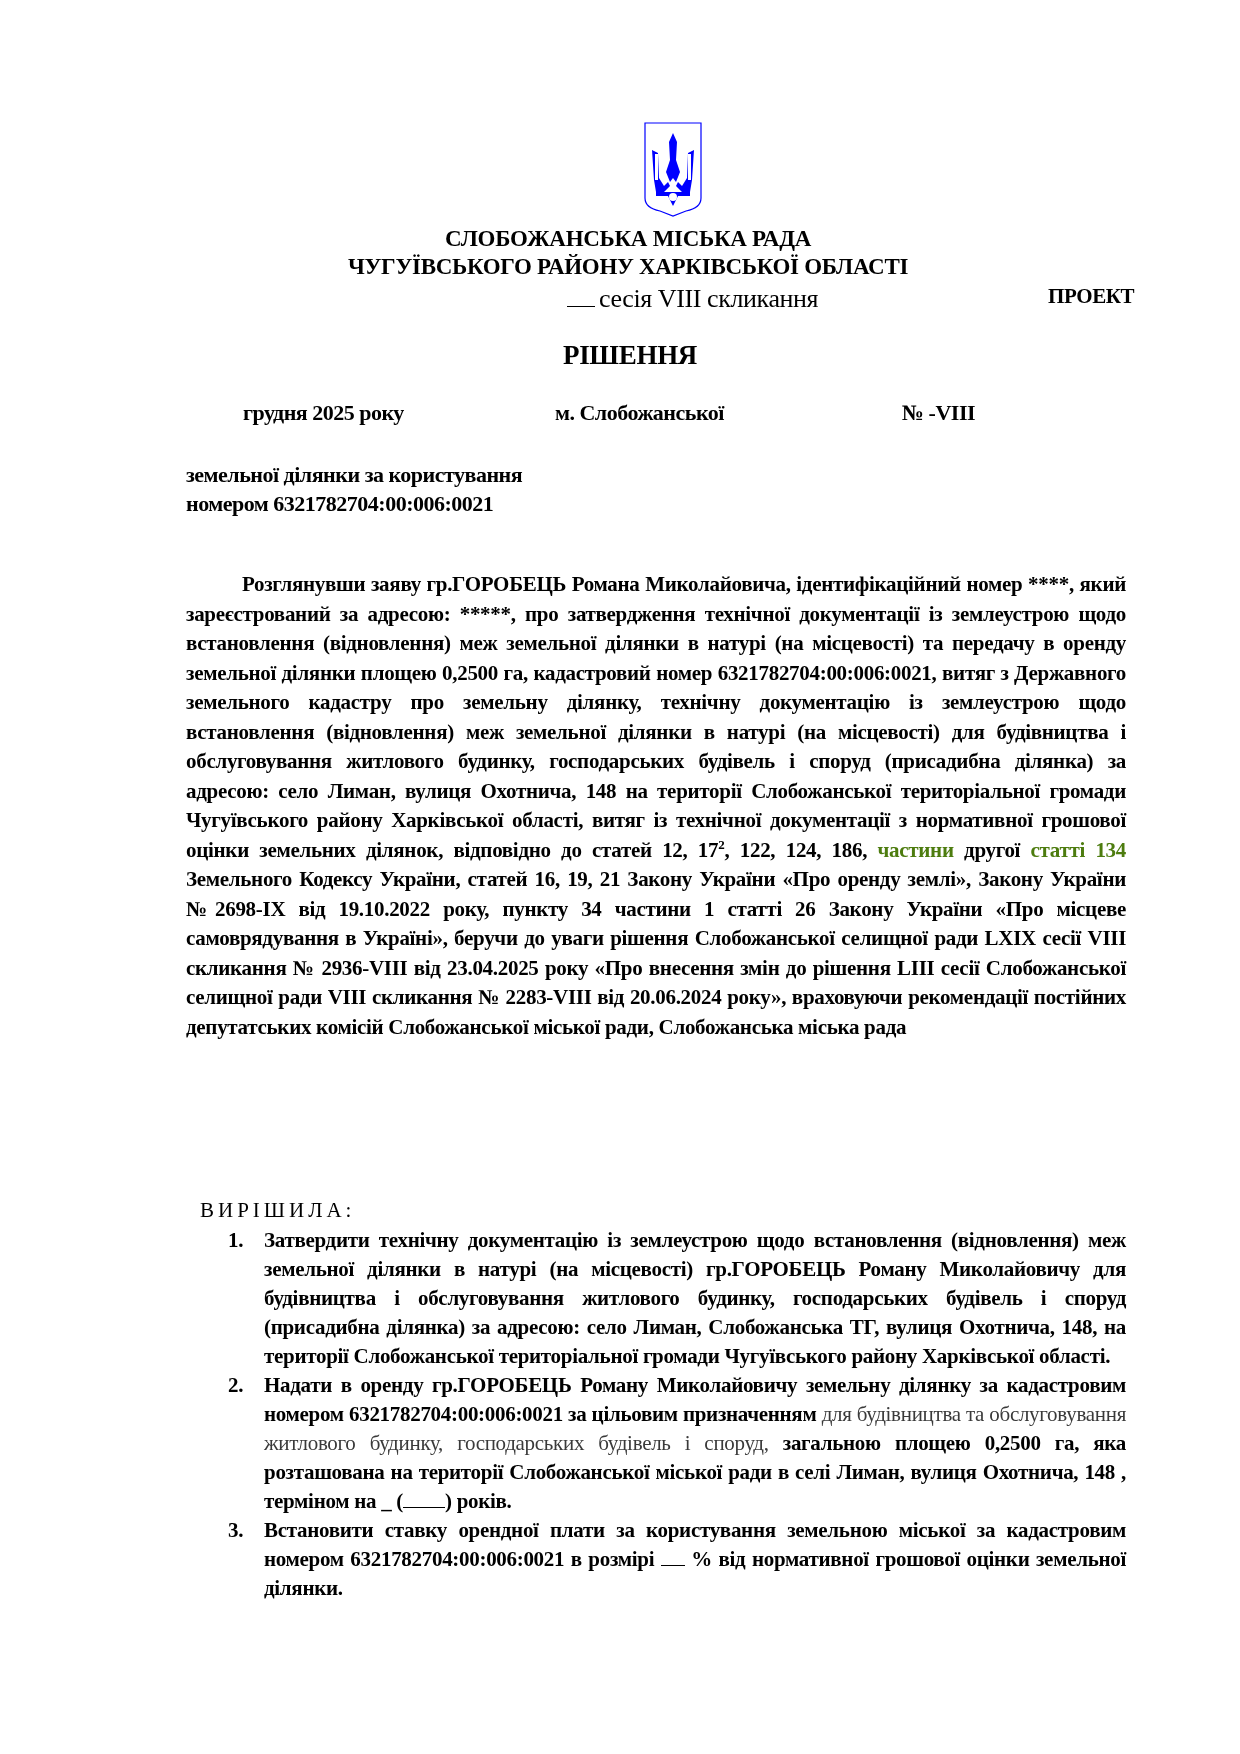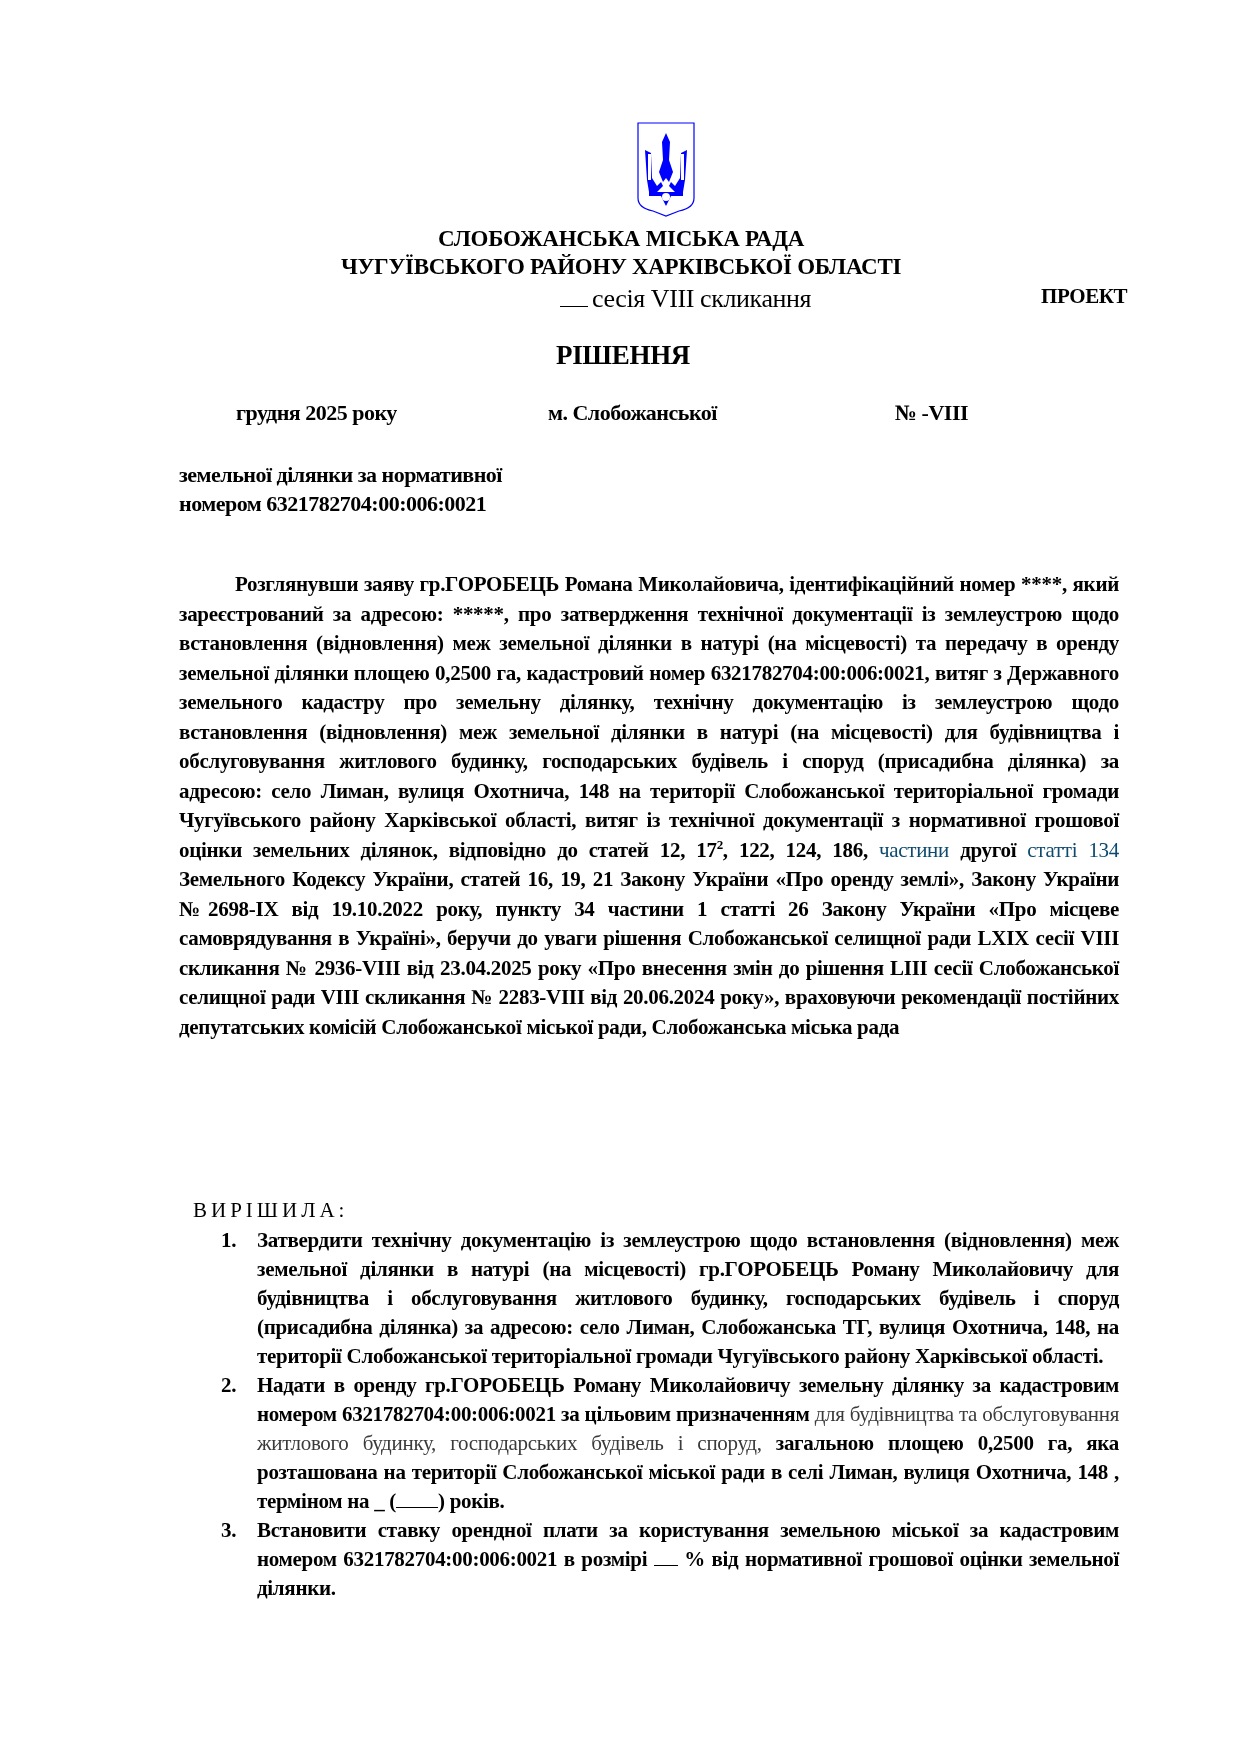--- a/index.html
+++ b/index.html
@@ -10,21 +10,21 @@
     body {
       width: 1240px;
       height: 1754px;
       position: relative;
       overflow: hidden;
       font-family: "Liberation Serif", "DejaVu Serif", serif;
       color: #000000;
     }
     .page {
       position: absolute;
-      left: 3px; top: 0;
+      left: 10px; top: 0;
       width: 1115px;
       height: 1754px;
     }
     .emblem {
       position: absolute;
       left: 632px;
       top: 120px;
       width: 62px;
       height: 98px;
     }
@@ -99,22 +99,22 @@
       left: 176px;
       width: 940px;
       font-size: 21px;
       line-height: 29.5px;
       text-align: justify;
       font-weight: bold;
       letter-spacing: -0.3px;
       text-indent: 56px;
     }
     .body-text .light {
-      font-weight: normal;
-      color: #0c4a6e;
+      font-weight: bold;
+      color: #4d7c0f;
     }
     .body-text sup {
       font-size: 13px;
       line-height: 0;
     }
     .decided {
       position: absolute;
       top: 1198px;
       left: 190px;
       font-size: 21px;
@@ -179,21 +179,21 @@
   </div>
   <div class="project">ПРОЕКТ</div>
 
   <div class="title">РІШЕННЯ</div>
 
   <div class="meta meta-date">грудня 2025 року</div>
   <div class="meta meta-city">м. Слобожанської</div>
   <div class="meta meta-num">№ -VIII</div>
 
   <div class="subject">
-    <div>земельної ділянки за нормативної</div>
+    <div>земельної ділянки за користування</div>
     <div>номером 6321782704:00:006:0021</div>
   </div>
 
   <div class="body-text"><span>Розглянувши заяву гр.ГОРОБЕЦЬ Романа Миколайовича, ідентифікаційний номер ****, який зареєстрований за адресою: *****, про затвердження технічної документації із землеустрою щодо  встановлення (відновлення) меж земельної ділянки в натурі (на місцевості) та передачу в оренду земельної ділянки площею 0,2500 га, кадастровий номер 6321782704:00:006:0021, витяг з Державного земельного кадастру про земельну ділянку, технічну документацію із землеустрою щодо встановлення (відновлення) меж земельної ділянки в натурі  (на місцевості) для будівництва і обслуговування житлового будинку, господарських будівель і споруд (присадибна ділянка) за адресою: село Лиман, вулиця Охотнича, 148 на території Слобожанської територіальної громади Чугуївського району Харківської області, витяг із технічної документації з нормативної грошової оцінки земельних ділянок, відповідно до  статей 12, 17</span><sup>2</sup><span>, 122, 124, 186, </span><span class="light">частини </span><span>другої</span><span class="light"> статті 134</span><span> Земельного Кодексу України, статей 16, 19, 21 Закону України «Про оренду землі», Закону України №2698-IX від 19.10.2022 року, пункту 34 частини 1 статті 26 Закону України «Про місцеве самоврядування в Україні»,  беручи до уваги рішення Слобожанської селищної ради LXIX сесії VIII скликання № 2936-VIII  від 23.04.2025 року «Про внесення змін до рішення LIII сесії Слобожанської селищної ради VIII скликання № 2283-VIII  від 20.06.2024 року», враховуючи рекомендації постійних депутатських комісій Слобожанської міської ради, Слобожанська міська рада</span></div>
 
   <div class="decided">ВИРІШИЛА:</div>
 
   <ol class="decisions">
     <li>
       <span class="num">1.</span>

